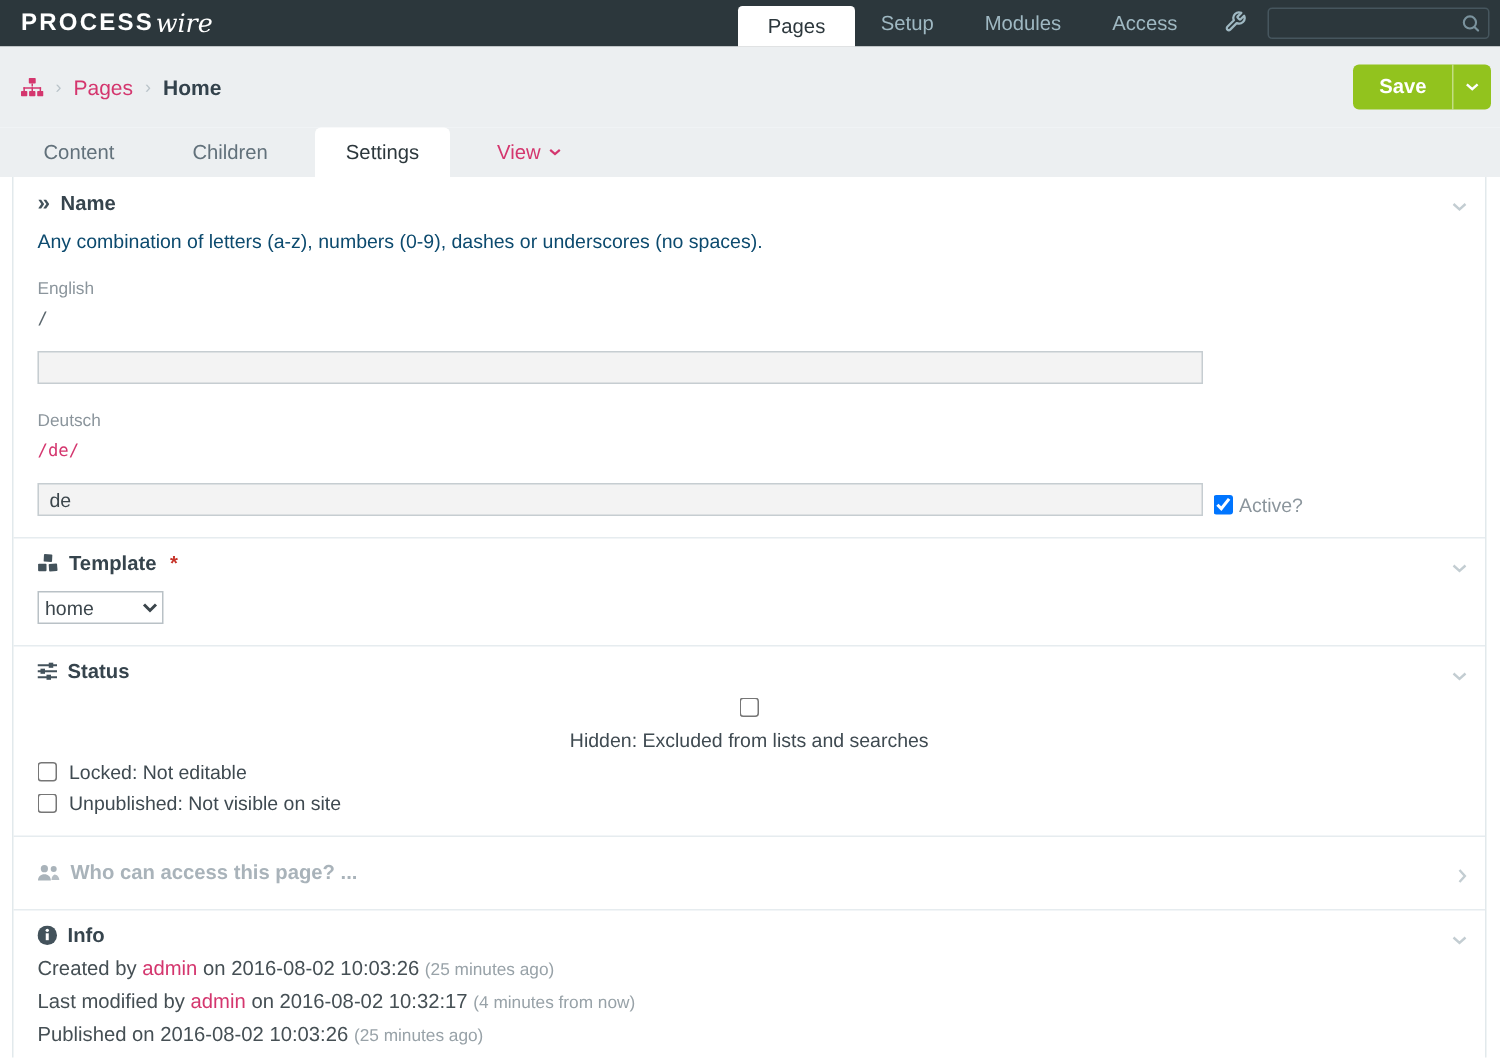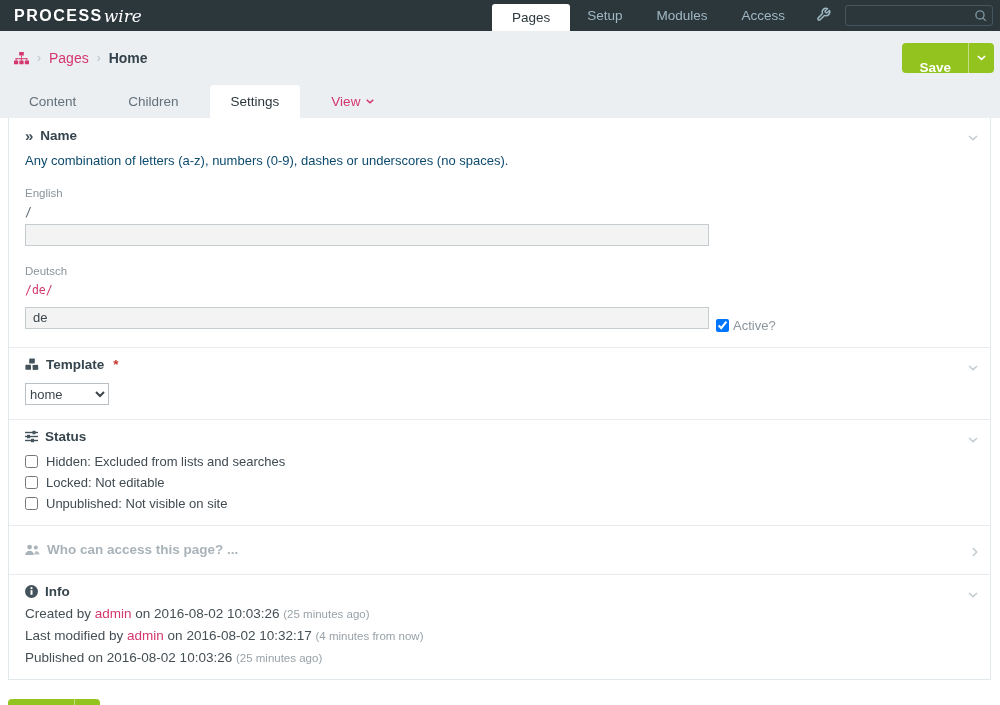--- a/index.html
+++ b/index.html
@@ -23,21 +23,21 @@
   
   .crumbrow { height:54px; background:#eceff1; display:flex; align-items:center; padding:0 6px 0 14px; }
   .crumbs { display:flex; align-items:center; gap:8px; font-size:14px; }
   .crumbs .sep { color:#b9c3c9; font-size:12px; }
   .crumbs a { color:#d4366e; text-decoration:none; cursor:pointer; }
   .crumbs .cur { color:#33424c; font-weight:bold; }
   .siteicon { color:#d4366e; display:flex; }
 
   .savebtn { margin-left:auto; display:flex; align-items:stretch; background:#92c31e; border-radius:4px;
      overflow:hidden; cursor:pointer; height:30px; }
-  .savebtn .lbl { color:#fff; font-weight:bold; font-size:13.5px; line-height:30px; padding:10px 17px; }
+  .savebtn .lbl { color:#fff; font-weight:bold; font-size:13.5px; line-height:30px; padding:0 17px; }
   .savebtn .drop { border-left:1px solid rgba(255,255,255,.45); display:flex; align-items:center; padding:0 8px; color:#fff; }
 
   
   .tabrow { height:33px; background:#eceff1; display:flex; align-items:stretch; padding-left:8px; position:relative; z-index:2;gap:10px; }
   .tab { line-height:33px; padding:0 21px; color:#62717b; font-size:13.5px; cursor:pointer; }
   .tab.active { background:#fff; border-radius:4px 4px 0 0; color:#2c373c; }
   .tab.viewtab { color:#d4366e; display:flex; align-items:center; gap:6px; }
 
   
   .container { margin:0 9px 0 8px; background:#fff; border:1px solid #e2e9ec; position:relative; top:-1px; }
@@ -46,31 +46,31 @@
   .sec-chev { position:absolute; right:12px; top:11px; color:#c3cdd2; }
   .sec-head { display:flex; align-items:center; gap:7px; font-weight:bold; color:#36444d; font-size:13.5px; }
   .sec-head .hicon { color:#43525b; display:flex; align-items:center; }
   .bullet { font-size:15px; color:#43525b; font-weight:bold; }
   .req { color:#c7342a; margin-left:2px; }
 
   .desc { color:#0c4a6e; margin-top:9px; }
   .langlabel { color:#8b959c; font-size:11.5px; margin-top:19px; }
   .pathline { font-family:"DejaVu Sans Mono", monospace; font-size:11.5px; color:#5a666d; margin-top:6px; }
   .pathline.pink { color:#d4366e; }
-  .txtinput { width:684px; height:22px; background:#f3f3f3; border:1px solid #c6cdd1; font-size:13px;
-     padding:0 7px; margin-top:5px; color:#3c464c; font-family:"Liberation Sans", sans-serif; }
+  .txtinput { width:777px; height:22px; background:#f3f3f3; border:1px solid #c6cdd1; font-size:13px;
+     padding:0 7px; margin-top:15px; color:#3c464c; font-family:"Liberation Sans", sans-serif; }
   .gerrow { display:flex; align-items:center; }
   .activebox { display:flex; align-items:center; gap:4px; margin-left:7px; margin-top:21px; color:#8b959c; }
   .activebox input { width:13px; height:13px; cursor:pointer; }
 
   .tplselect { margin-top:11px; width:84px; height:22px; font-size:13px; border:1px solid #b9c1c6;
      background:#fff; color:#3c464c; font-family:"Liberation Sans", sans-serif; }
 
   .cbrow { display:flex; align-items:center; gap:8px; margin-top:6px; color:#3f4a51; }
-  .cbrow:first-of-type { margin-top:10px; }
+  .cbrow:first-of-type { margin-top:10px;flex-direction:column; }
   .cbrow input { width:13px; height:13px; cursor:pointer; }
 
   .section.access { padding:16px 16px 17px 16px; cursor:pointer; }
   .access .sec-head { color:#a9b3ba; }
   .access .hicon { color:#a9b3ba; }
 
   .infoline { margin-top:7px; font-size:13.5px; color:#454f54; }
   .infoline:first-of-type { margin-top:9px; }
   .infoline a { color:#d4366e; text-decoration:none; cursor:pointer; }
   .infoline .rel { font-size:11.5px; color:#98a2a8; }

